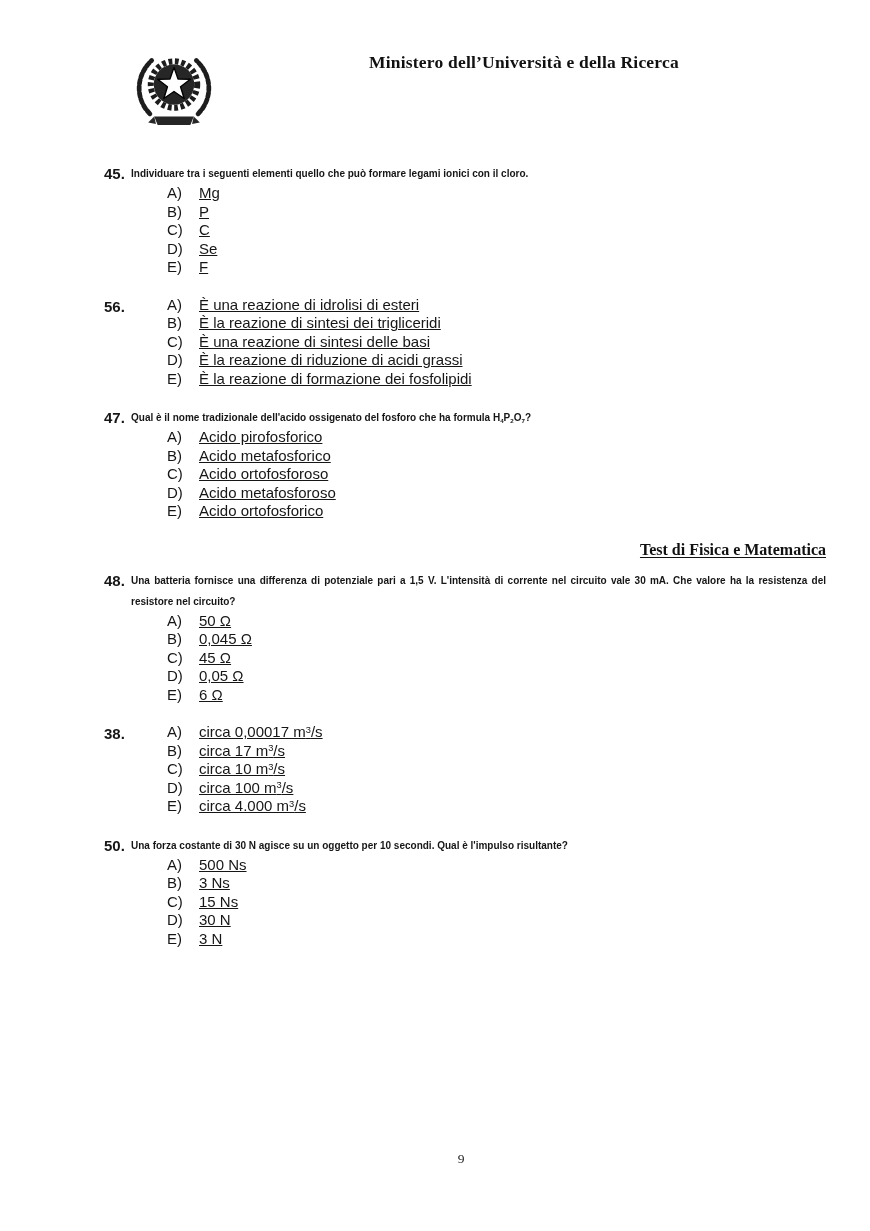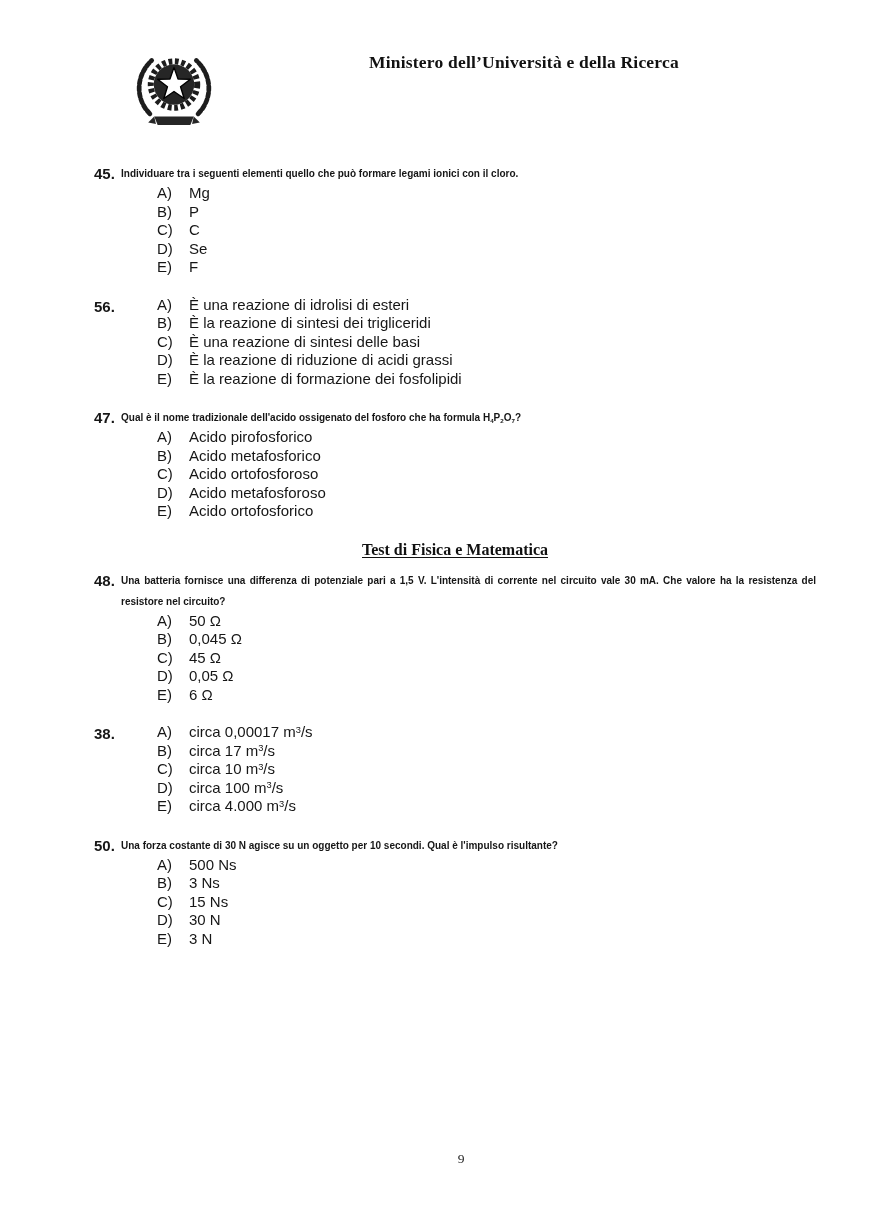--- a/index.html
+++ b/index.html
@@ -29,44 +29,44 @@
     text-align: center;
     font-family: "Liberation Serif", serif;
     font-weight: bold;
     font-size: 17.5px;
     letter-spacing: 0.2px;
     color: #111;
   }
   
   .content {
     position: absolute;
-    left: 94px; top: 163px; width: 722px;
+    left: 104px; top: 163px; width: 722px;
   }
   .question { display: flex; margin-bottom: 19px; }
   .q-num {
     width: 27px; flex: 0 0 27px;
     font-weight: bold; font-size: 15px; line-height: 21px;
   }
   .q-body { flex: 1; min-width: 0; }
   .q-text {
     font-weight: bold; font-size: 10px; line-height: 21px;
     text-align: justify;
   }
   .option {
     display: flex;
     padding-left: 36px;
     font-size: 15px; line-height: 18.5px;
   }
   .opt-letter { width: 32px; flex: 0 0 32px; }
-  .opt-text { flex: 1; }
+  .opt-text { flex: 1; text-decoration: underline; }
   sub, sup { font-size: 62%; line-height: 0; position: relative; vertical-align: baseline; }
   sub { top: 0.28em; }
   sup { top: -0.48em; }
   .section-heading {
-    text-align: center;
+    text-align: right;
     font-family: "Liberation Serif", serif;
     font-weight: bold;
     font-size: 16px; line-height: 20px;
     text-decoration: underline;
     text-underline-offset: 2px;
     margin: 3px 0 10px 0;
     color: #111;
   }
   .page-number {
     position: absolute;

